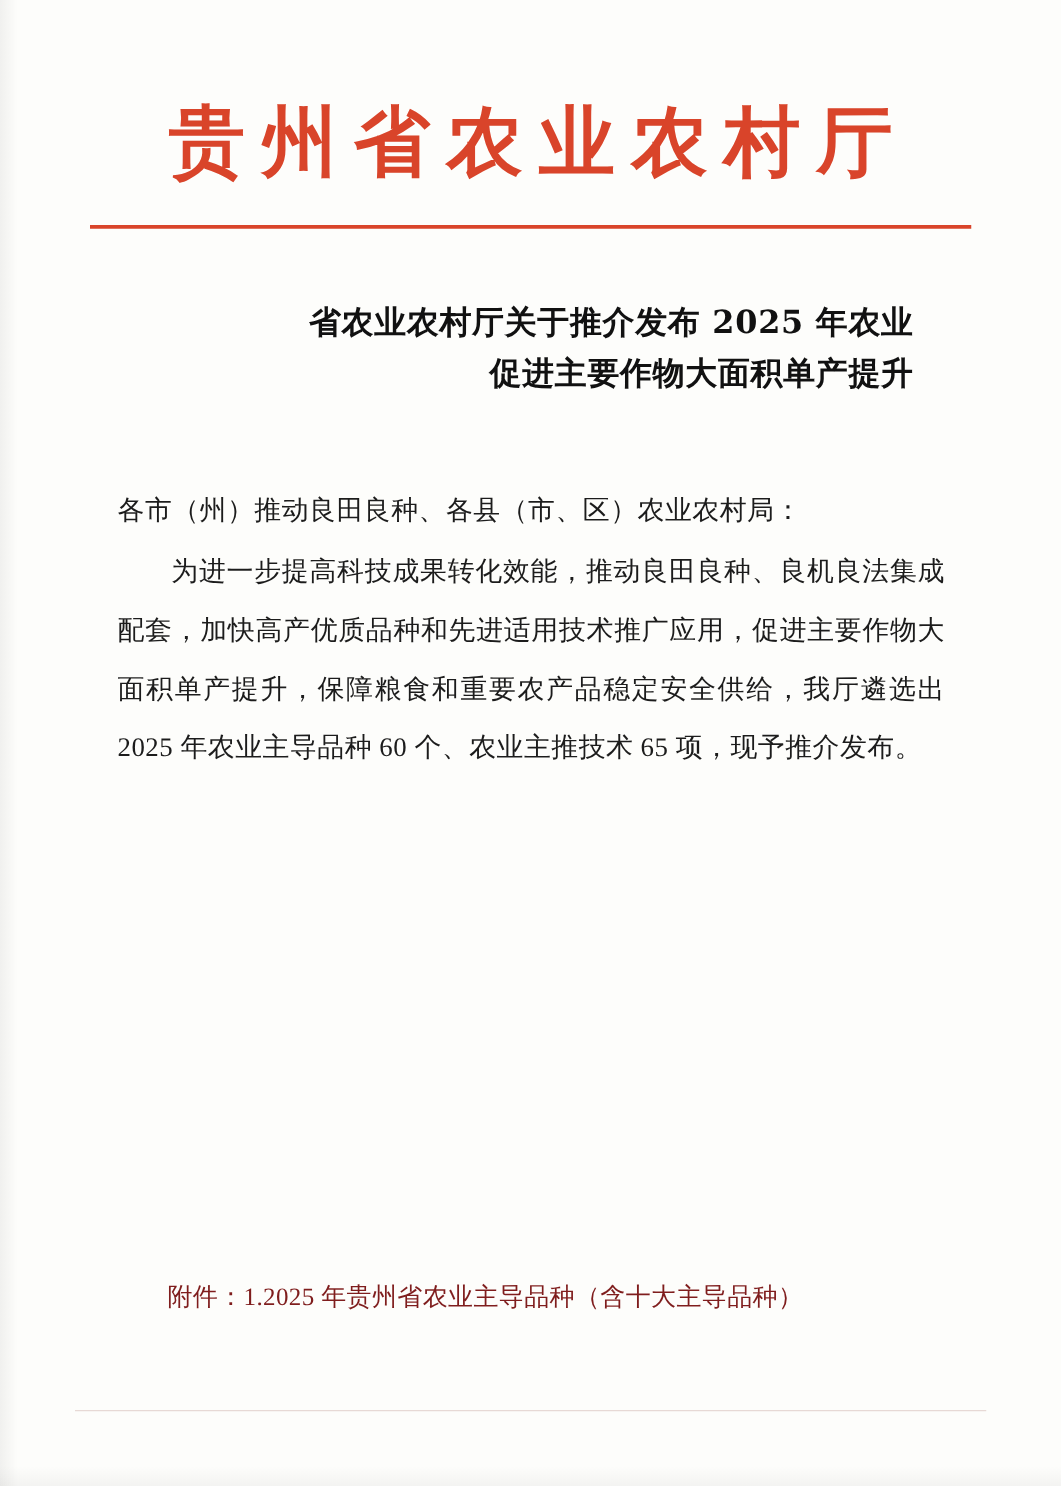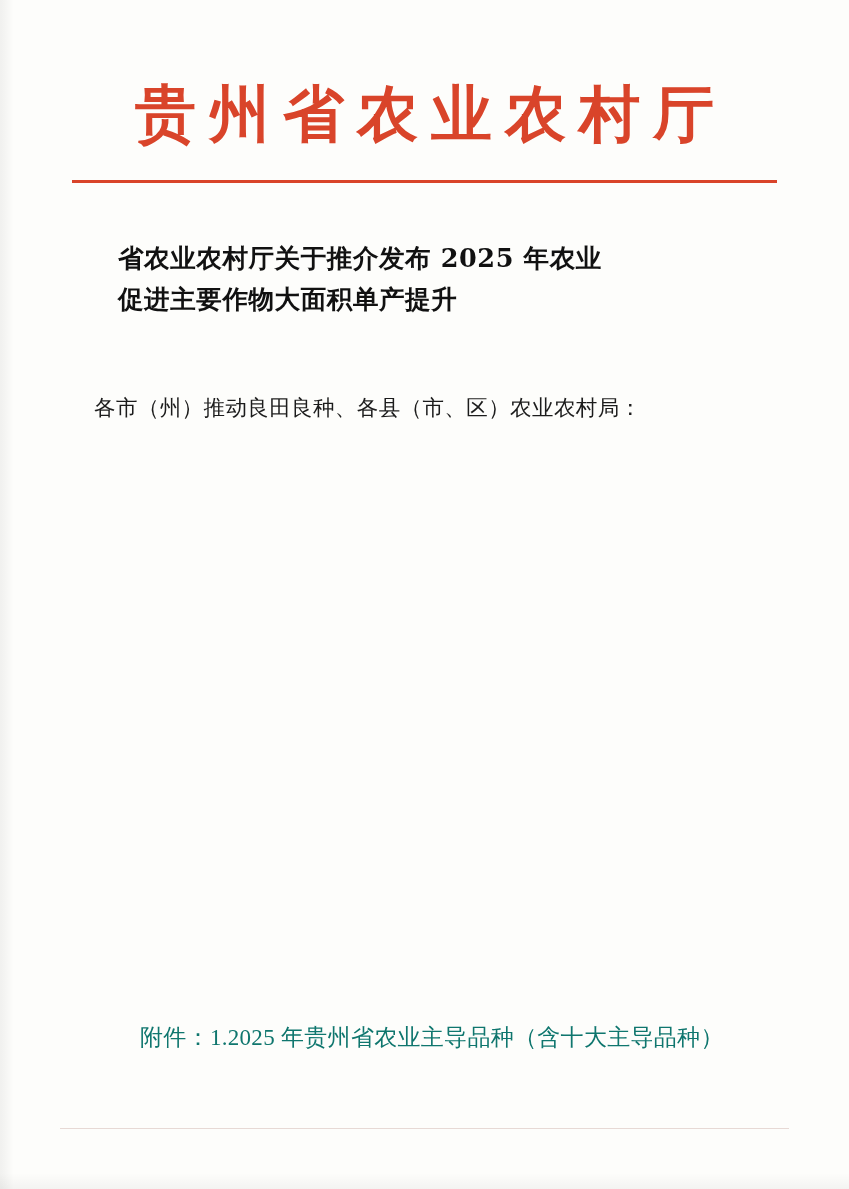--- a/index.html
+++ b/index.html
@@ -48,21 +48,21 @@
     height: 3px;
     background: #d9442a;
   }
 
   
   .doc-title {
     position: absolute;
     top: 238px;
     left: 118px;
     right: 118px;
-    text-align: left;
+    text-align: right;
     font-family: "DejaVu Serif", "Liberation Serif", serif;
     font-size: 25.5px;
     font-weight: 700;
     line-height: 1.62;
     letter-spacing: 0.6px;
     color: #111;
   }
   .doc-title .line {
     display: block;
     white-space: nowrap;
@@ -86,25 +86,25 @@
   }
   .indent2 {
     text-indent: 2em;
   }
 
   .attachment {
     position: absolute;
     top: 1018px;
     left: 94px;
     width: 662px;
-    font-size: 23px;
+    font-size: 20px;
     line-height: 40px;
     letter-spacing: 0.3px;
     text-indent: 2em;
-    color: #0f766e;
+    color: #7f1d1d;
   }
 
   
   .footer-rule {
     position: absolute;
     left: 60px;
     right: 60px;
     top: 1128px;
     height: 1px;
     background: #e7d9d5;
@@ -181,20 +181,21 @@
   </div>
   <div class="letterhead-rule"></div>
 
   <div class="doc-title">
     <span class="line">省农业农村厅关于推介发布 2025 年农业</span>
     <span class="line">促进主要作物大面积单产提升</span>
   </div>
 
   <div class="body-block">
     <p>各市（州）推动良田良种、各县（市、区）农业农村局：</p>
+    <p class="indent2">为进一步提高科技成果转化效能，推动良田良种、良机良法集成配套，加快高产优质品种和先进适用技术推广应用，促进主要作物大面积单产提升，保障粮食和重要农产品稳定安全供给，我厅遴选出 2025 年农业主导品种 60 个、农业主推技术 65 项，现予推介发布。</p>
   </div>
 
   <div class="attachment">附件：1.2025 年贵州省农业主导品种（含十大主导品种）</div>
 
   <div class="footer-rule"></div>
 
   <div class="scan-shade-bottom"></div>
 </div>
 
 </body></html>

